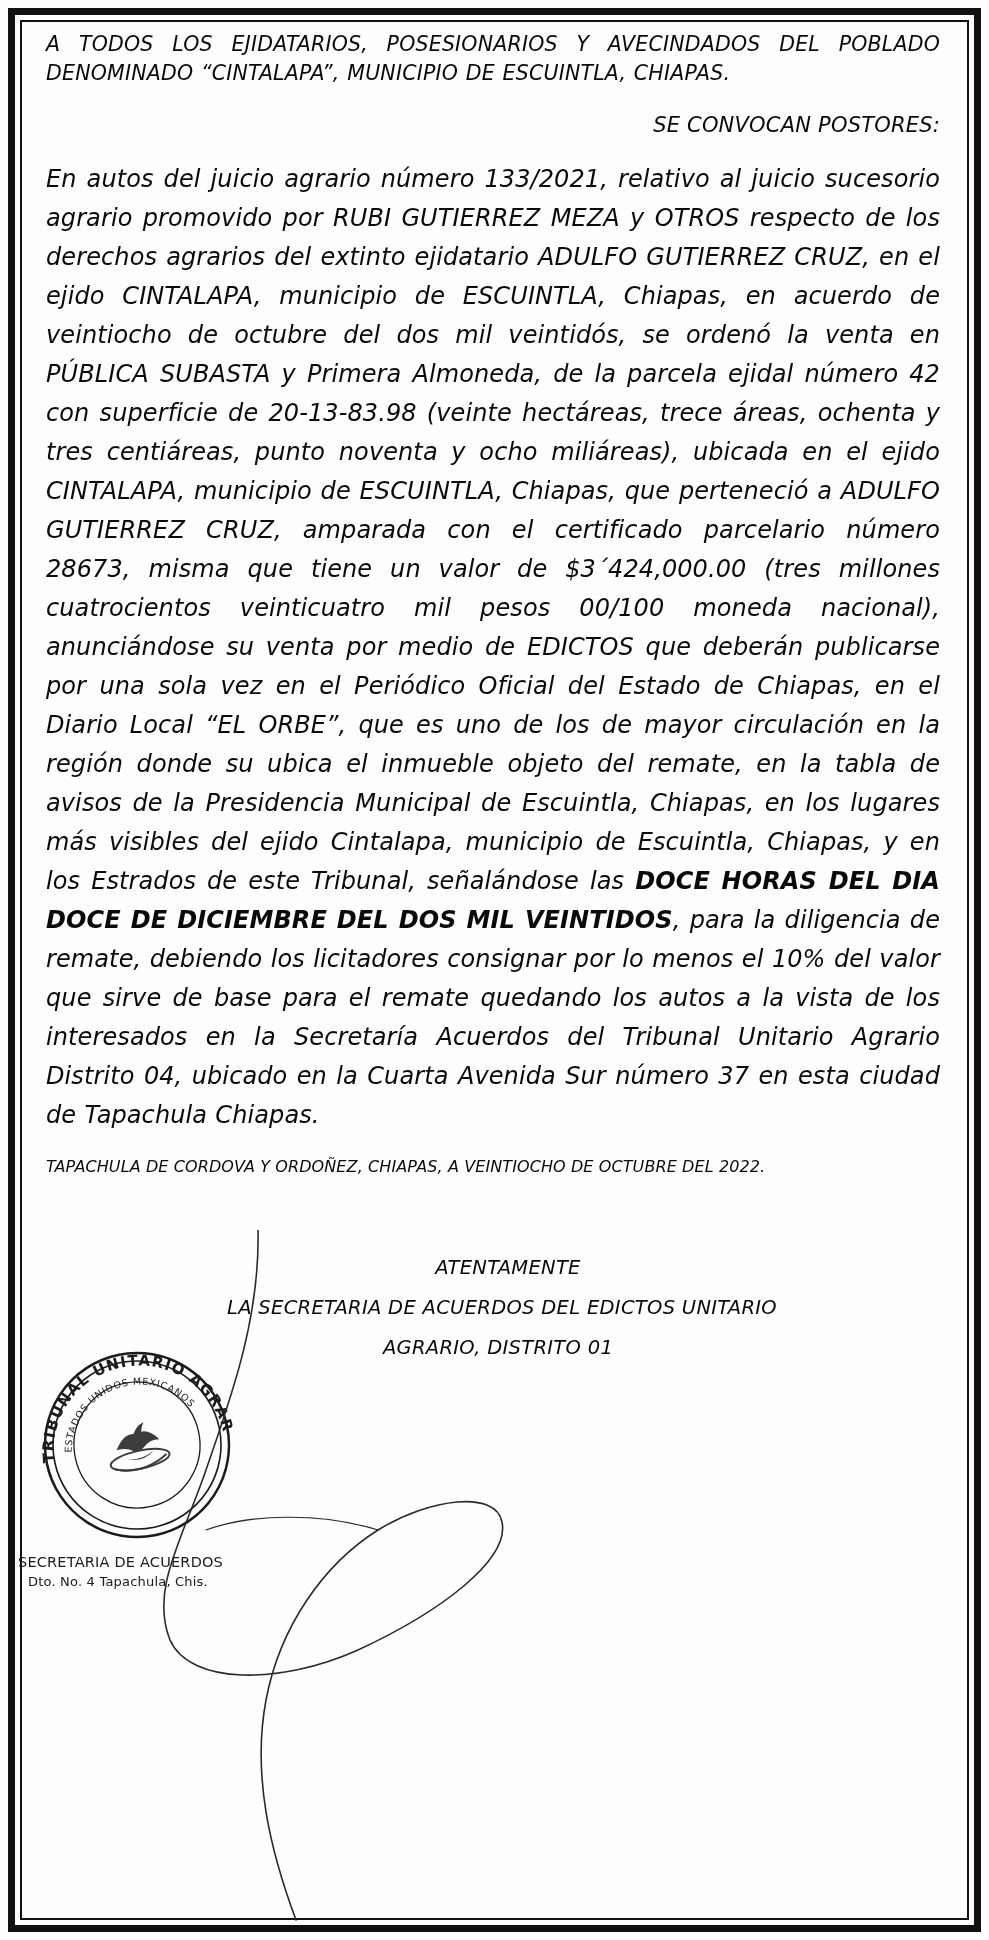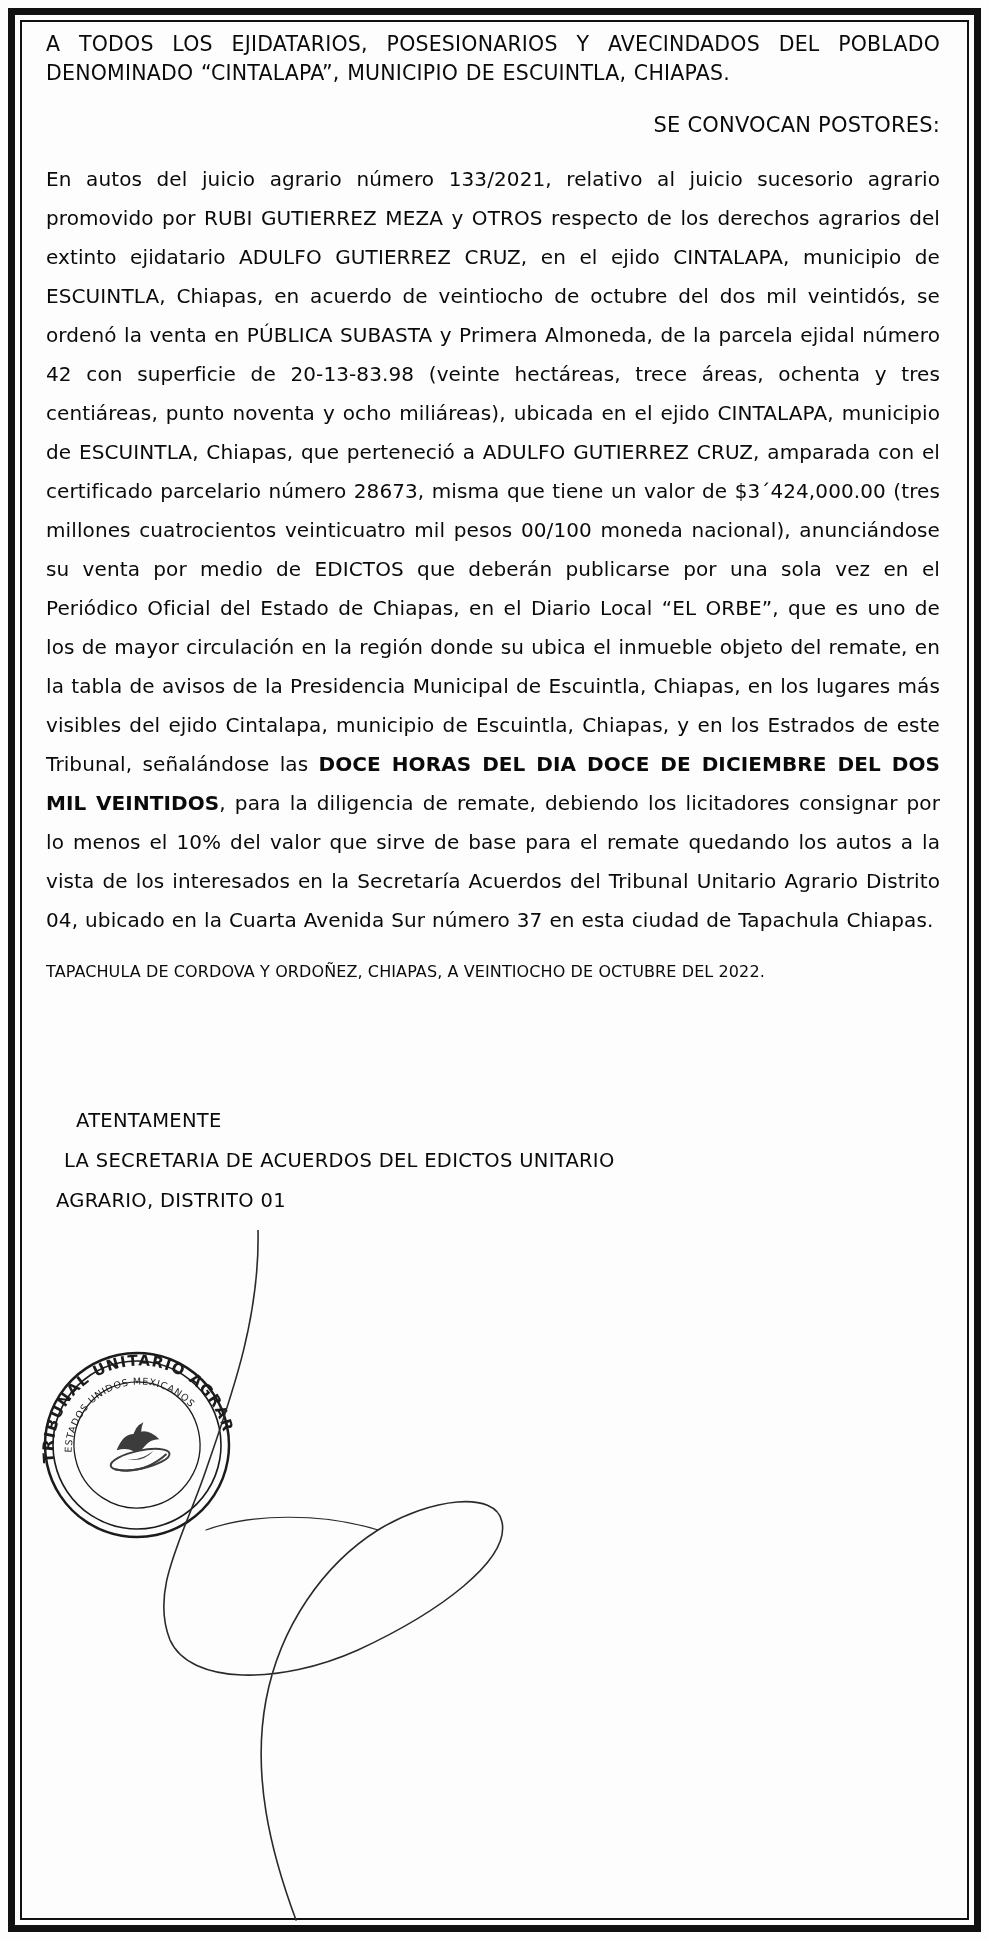--- a/index.html
+++ b/index.html
@@ -43,20 +43,21 @@
     box-sizing: border-box;
   }
 
   .content {
     position: absolute;
     left: 34px;
     top: 30px;
     width: 918px;
     box-sizing: border-box;
     padding: 0 12px;
+    font-style: italic;
   }
 
   .heading {
     font-size: 20.5px;
     line-height: 29px;
     text-align: justify;
     text-align-last: left;
     letter-spacing: 0.2px;
     margin: 0 0 22px 0;
     word-spacing: 1px;
@@ -64,42 +65,42 @@
 
   .subheading {
     font-size: 21px;
     line-height: 30px;
     margin: 0 0 20px 0;
     letter-spacing: 0.2px;
     text-align: right;
   }
 
   .body-text {
-    font-size: 20px;
+    font-size: 24px;
     line-height: 39px;
     text-align: justify;
     text-align-last: left;
     margin: 0 0 14px 0;
     letter-spacing: 0.1px;
     word-spacing: 0.5px;
   }
   .body-text b {
     font-weight: bold;
   }
 
   .place-date {
     font-size: 16px;
     line-height: 27px;
     margin: 18px 0 0 0;
     letter-spacing: 0.1px;
   }
 
   .sign-block {
-    margin-top: 116px;
-    text-align: left;
+    margin-top: 68px;
+    text-align: center;
     font-size: 19.5px;
     line-height: 40px;
     letter-spacing: 0.3px;
     position: relative;
     z-index: 3;
   }
   .sign-block .line1 { padding-left: 30px; }
   .sign-block .line2 { padding-left: 18px; }
   .sign-block .line3 { padding-left: 10px; }
   .sign-block .line4 { padding-left: 40px; }
@@ -187,20 +188,24 @@
           <ellipse cx="107" cy="122" rx="30" ry="9" fill="none" stroke="#1b1b1b" stroke-width="2"></ellipse>
           <path d="M86 108 q10 -16 22 -12 q12 -5 22 10 q-9 -2 -16 4 q-7 6 -12 2 q-6 -5 -16 -4 z"></path>
           <path d="M104 100 q4 -12 14 -14 q-5 7 -4 13 z"></path>
           <path d="M92 118 q14 6 30 -2 q-13 10 -30 2 z"></path>
           <path d="M80 126 q26 12 54 -4" fill="none" stroke="#1b1b1b" stroke-width="2"></path>
         </g>
       </g>
     </svg>
   </div>
 
+  <div class="seal-caption">
+    <div class="sc1">SECRETARIA DE ACUERDOS</div>
+    <div class="sc2">Dto. No. 4   Tapachula, Chis.</div>
+  </div>
 
   <div class="signature">
     <svg width="520" height="700" viewBox="0 0 520 700" xmlns="http://www.w3.org/2000/svg">
       <path d="M148 0 C 150 90, 120 170, 96 240 C 72 310, 40 360, 60 410 C 80 455, 170 455, 248 420 C 330 382, 400 330, 392 292 C 386 260, 320 268, 268 300 C 214 334, 170 396, 156 470 C 142 545, 160 620, 186 690" fill="none" stroke="#2a2a2a" stroke-width="1.6" stroke-linecap="round"></path>
       <path d="M96 300 C 140 284, 210 282, 268 300" fill="none" stroke="#2a2a2a" stroke-width="1.2" stroke-linecap="round"></path>
     </svg>
   </div>
 
 </div>
 

